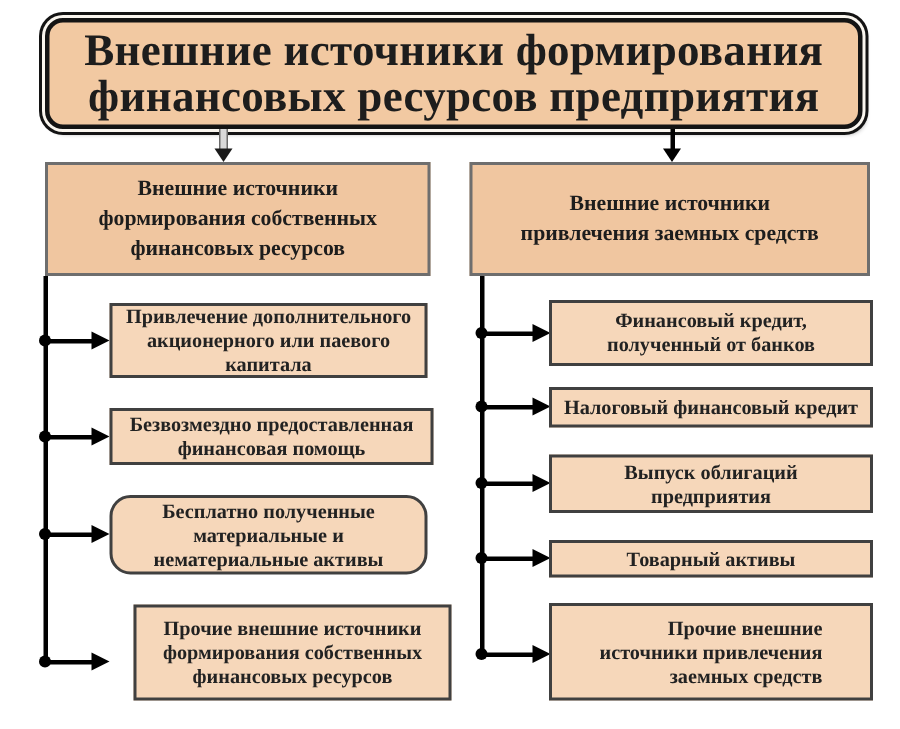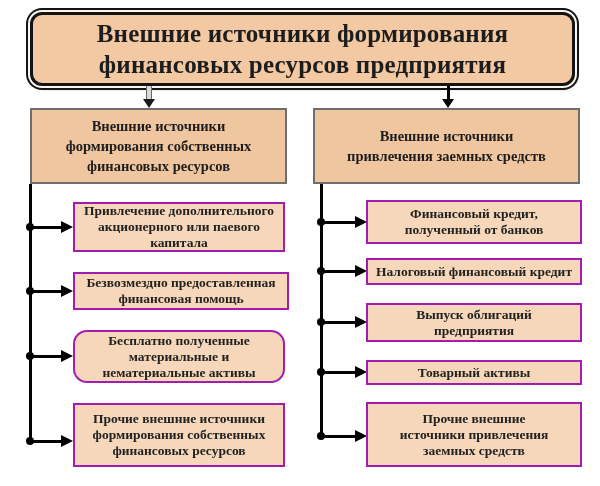--- a/index.html
+++ b/index.html
@@ -9,41 +9,41 @@
   }
   .box{
     position:absolute;box-sizing:border-box;
     display:flex;align-items:center;justify-content:center;
     text-align:center;white-space:pre-line;font-weight:bold;color:#1d1d1d;
   }
   .title-box{
     left:30px;top:12px;width:545px;height:74px;
     background:#f2c9a2;border:3px solid #141414;border-radius:12px;
     box-shadow:0 0 0 2px #faf6ef,0 0 0 4px #141414,2px 3px 3px rgba(60,60,60,.45);
-    font-size:25px;line-height:31px;letter-spacing:.2px;
+    font-size:30px;line-height:31px;letter-spacing:.2px;
   }
   .header-box{
     background:#f0c6a0;border:2px solid #6e6e6e;
     font-size:14.5px;line-height:20px;
   }
   .lh{left:30px;top:108px;width:257px;height:76px;}
   .rh{left:313px;top:108px;width:267px;height:76px;}
   .item-box{
-    background:#f6d7ba;border:2px solid #a21caf;
+    background:#f6d7ba;border:2px solid #404040;
     font-size:13.5px;line-height:16px;color:#222222;
   }
   .li1{left:73px;top:202px;width:212px;height:50px;}
   .li2{left:73px;top:272px;width:216px;height:38px;}
   .li3{left:73px;top:330px;width:212px;height:53px;border-radius:14px;}
-  .li4{left:73px;top:403px;width:212px;height:64px;}
+  .li4{left:89px;top:403px;width:212px;height:64px;}
   .ri1{left:366px;top:200px;width:216px;height:44px;}
   .ri2{left:366px;top:258px;width:216px;height:27px;}
   .ri3{left:366px;top:303px;width:216px;height:39px;}
   .ri4{left:366px;top:360px;width:216px;height:25px;}
-  .ri5{left:366px;top:402px;width:216px;height:65px;}
+  .ri5{left:366px;top:402px;width:216px;height:65px;text-align:right;}
   .vline,.hline{position:absolute;background:#000;}
   .vline{width:3px;}
   .hline{height:3px;}
   .arrow-right{
     position:absolute;width:0;height:0;
     border-top:6px solid transparent;border-bottom:6px solid transparent;
     border-left:12px solid #000;
   }
   .arrow-down{
     position:absolute;width:0;height:0;

